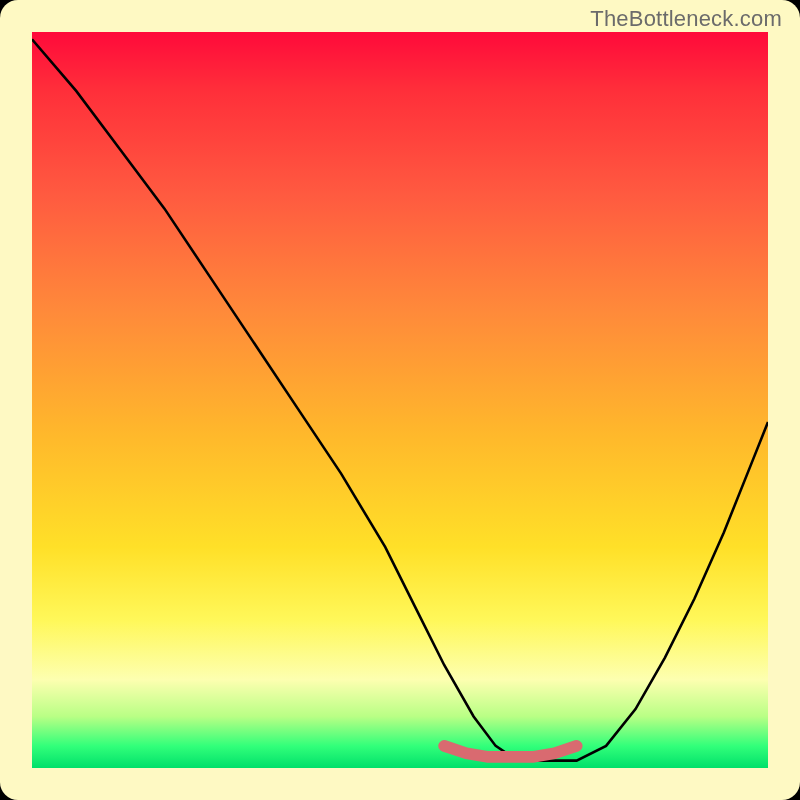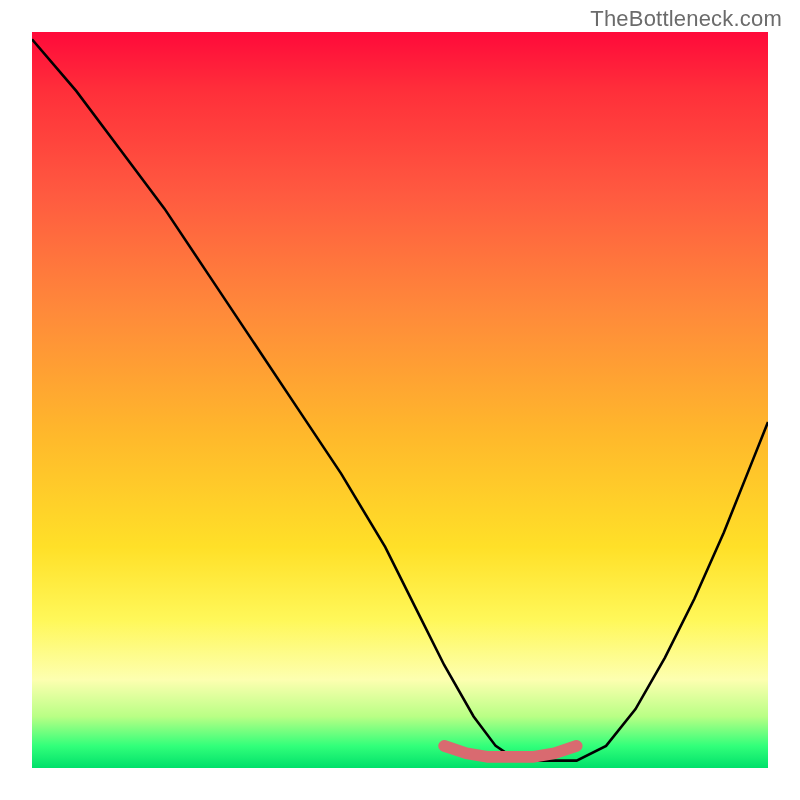--- a/index.html
+++ b/index.html
@@ -8,21 +8,22 @@
     background: #000;
     width: 800px;
     height: 800px;
     overflow: hidden;
     font-family: Arial, Helvetica, sans-serif;
   }
   .chart-wrap {
     position: relative;
     width: 800px;
     height: 800px;
-    background: #ffffff;
+    background: #fef9c3;
+    border-radius: 18px;
   }
   .plot-area {
     position: absolute;
     left: 32px;
     top: 32px;
     width: 736px;
     height: 736px;
     overflow: hidden;
   }
   .gradient-bg {

